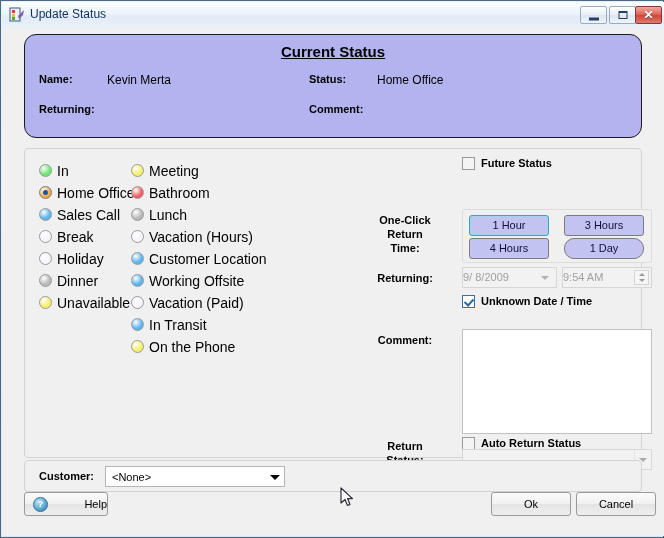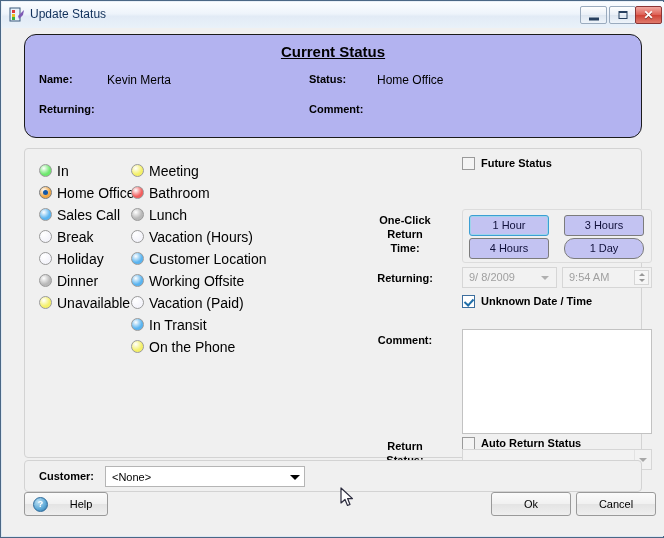--- a/index.html
+++ b/index.html
@@ -156,21 +156,21 @@
   #oc-3hours{left:101px;top:5px;}
   #oc-4hours{left:6px;top:28px;}
   #oc-1day{left:101px;top:28px;border-radius:10px;}
 
   
   .dis-field{
     position:absolute;height:21px;
     border:1px solid #d6d6d6;background:#f2f2f2;
     box-sizing:border-box;
     font-size:11px;color:#a0a0a0;
-    line-height:19px;padding-left:6px;
+    line-height:19px;
   }
   #date-field{left:437px;top:118px;width:95px;}
   #time-field{left:537px;top:118px;width:90px;}
   .dd-arrow{
     position:absolute;right:7px;top:50%;margin-top:-2px;
     width:0;height:0;border-left:4px solid transparent;border-right:4px solid transparent;
     border-top:4px solid #b0b0b0;
   }
   .spin{
     position:absolute;right:2px;top:2px;width:15px;height:15px;
@@ -199,42 +199,42 @@
   }
   .rs-combo .btn::after{
     content:"";position:absolute;left:4px;top:8px;
     width:0;height:0;border-left:4px solid transparent;border-right:4px solid transparent;
     border-top:4px solid #a8a8a8;
   }
 
   
   #customer-label{position:absolute;left:14px;top:9px;font-weight:bold;font-size:11px;color:#000;}
   .customer-combo{
-    position:absolute;left:80px;top:5px;width:200px;height:21px;
+    position:absolute;left:80px;top:5px;width:180px;height:21px;
     border:1px solid #b5b5b5;background:#fff;box-sizing:border-box;padding-left:17px;
   }
   #customer-value{position:absolute;left:6px;top:2px;font-size:11px;color:#000;line-height:17px;}
   .customer-combo .btn{
     position:absolute;right:0;top:0;width:18px;height:19px;background:#fff;
   }
   .customer-combo .btn::after{
     content:"";position:absolute;left:4px;top:8px;
     width:0;height:0;border-left:5px solid transparent;border-right:5px solid transparent;
     border-top:5px solid #000;
   }
 
   
   .btn3d{
     position:absolute;height:24px;
     border:1px solid #9a9a9a;border-radius:3px;
     background:linear-gradient(#fbfbfb 0%,#f1f1f1 48%,#e4e4e4 52%,#efefef 100%);
     font-size:11px;color:#000;text-align:center;line-height:22px;
     box-sizing:border-box;cursor:default;
   }
-  #help-button{left:22px;top:464px;width:84px;text-align:center;padding-left:30px;}
+  #help-button{left:22px;top:464px;width:84px;text-align:right;padding-left:30px;}
   #ok-button{left:489px;top:464px;width:80px;}
   #cancel-button{left:574px;top:464px;width:80px;}
   .help-icon{
     position:absolute;left:8px;top:4px;width:15px;height:15px;border-radius:50%;
     background:radial-gradient(circle at 35% 30%, #bfe3f5 0%, #5aa7d6 60%, #2d6a9a 100%);
     border:1px solid #2d6a9a;box-sizing:border-box;
   }
   .help-icon::after{
     content:"?";position:absolute;left:0;top:-1px;width:100%;
     text-align:center;font-size:9px;font-weight:bold;color:#fff;line-height:15px;

